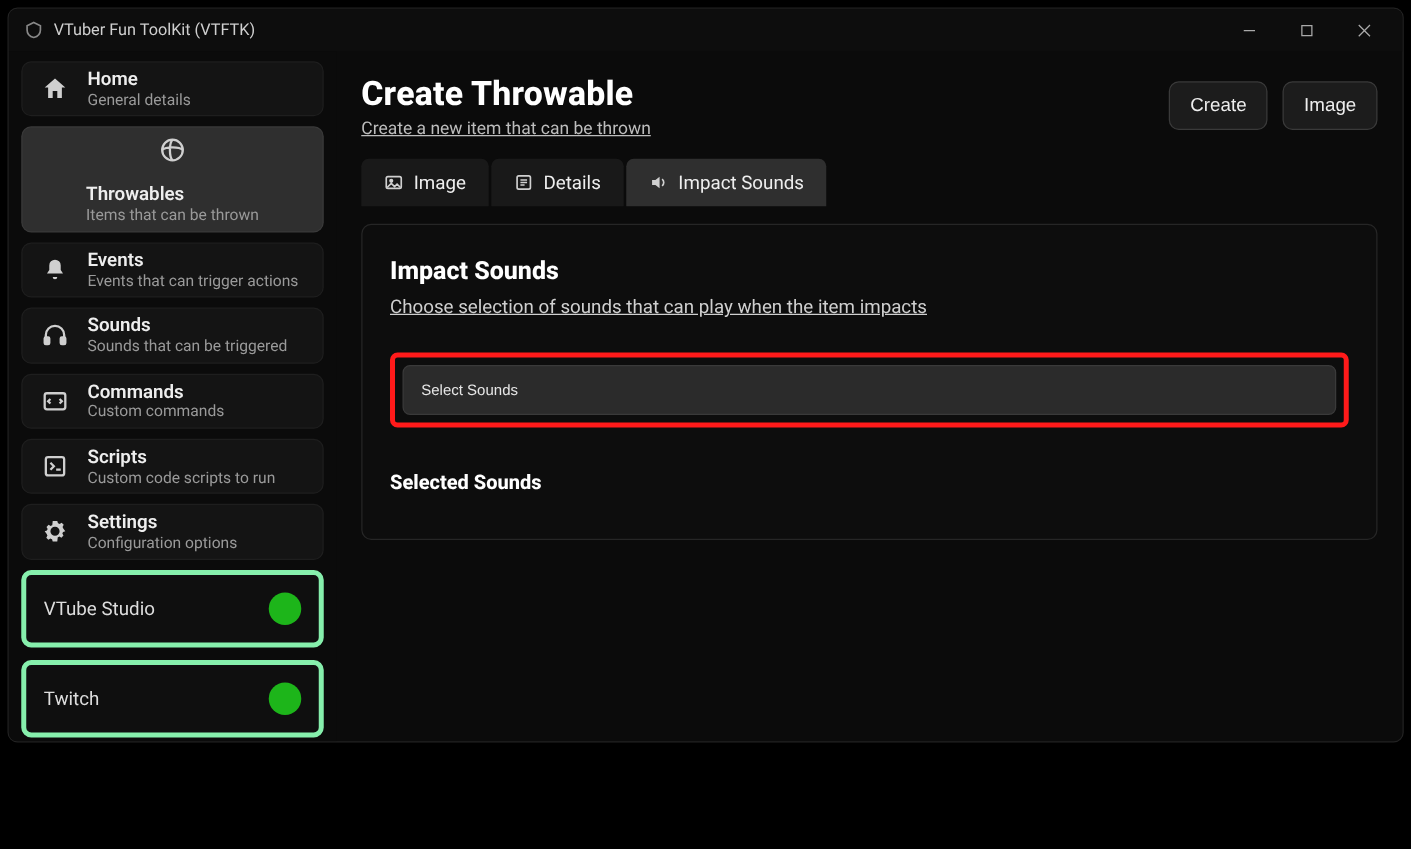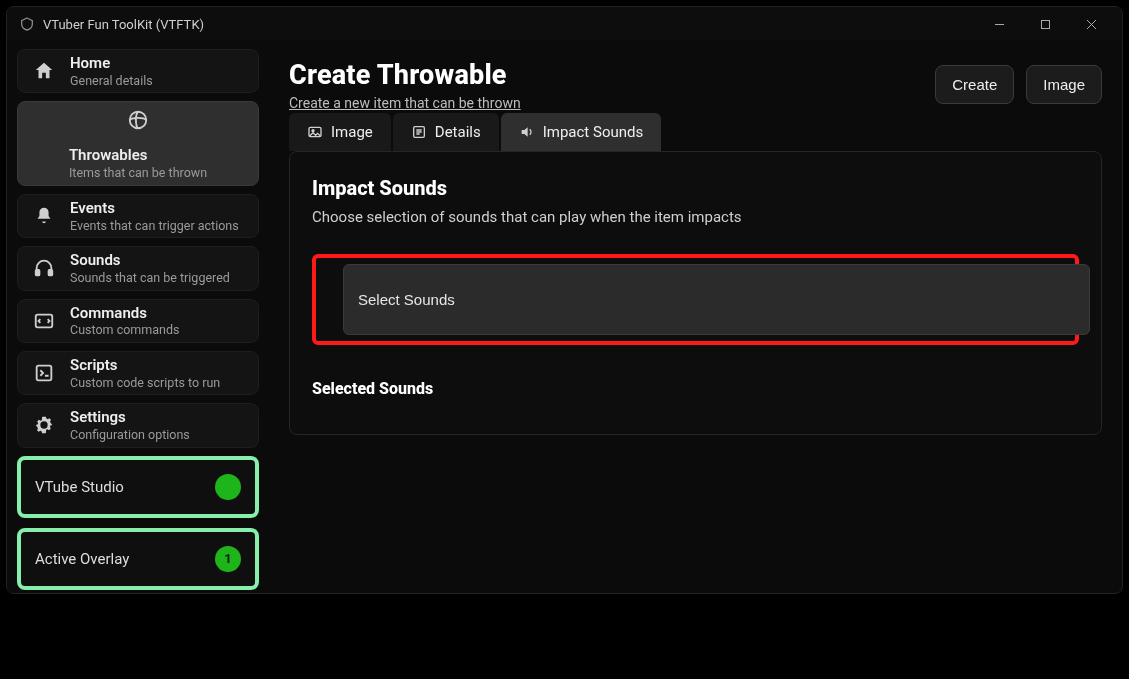--- a/index.html
+++ b/index.html
@@ -97,20 +97,21 @@
     background: #1db51a;
     display: flex; align-items: center; justify-content: center;
     font-weight: 700; font-size: 13px; color: #0a200a;
   }
 
   
   .main {
     flex: 1;
     padding: 18px 20px 20px 20px;
     display: flex; flex-direction: column;
+    gap: 14px;
   }
   .header { display: flex; align-items: flex-start; justify-content: space-between; }
   .header-left {}
   .page-title { font-size: 27px; font-weight: 800; color: #fff; letter-spacing: .2px; }
   .page-sub { font-size: 14px; color: #bdbdbd; margin-top: 4px; text-decoration: underline; }
   .header-right { display: flex; gap: 12px; margin-top: 6px; }
   .btn {
     background: #1c1c1c;
     border: 1px solid #3a3a3a;
     color: #eee;
@@ -134,39 +135,38 @@
   .tab .tab-icon svg { width: 16px; height: 16px; }
   .tab.active { background: #2f2f2f; }
 
   .panel {
     border: 1px solid #262626;
     border-radius: 8px;
     padding: 24px 22px 36px 22px;
     background: #0d0d0d;
   }
   .panel-title { font-size: 20px; font-weight: 800; color: #fff; }
-  .panel-sub { font-size: 15px; color: #cfcfcf; margin-top: 8px; }
+  .panel-sub { font-size: 15px; color: #cfcfcf; margin-top: 8px; text-decoration: underline; }
 
   .select-wrap {
     margin-top: 28px;
     border: 4px solid #ff1a1a;
     border-radius: 6px;
     padding: 6px;
   }
   .select-sounds {
     width: 100%;
     background: #2b2b2b;
     border: 1px solid #3a3a3a;
     border-radius: 6px;
-    padding: 26px 14px;
+    padding: 12px 14px;
     color: #e6e6e6;
-    font-size: 15px;
+    font-size: 12px;
     text-align: left;
     cursor: pointer;
-    margin-left: 21px;
   }
 
   .selected-title {
     margin-top: 34px;
     font-size: 16px; font-weight: 800; color: #fff;
   }
 </style>
 </head>
 <body>
 
@@ -290,24 +290,20 @@
           <span class="nav-sub">Configuration options</span>
         </span>
       </div>
 
       <div class="status-group">
         <div class="status-item">
           <span class="label">VTube Studio</span>
           <span class="status-dot"></span>
         </div>
         <div class="status-item">
-          <span class="label">Active Overlay</span>
-          <span class="status-dot">1</span>
-        </div>
-        <div class="status-item">
           <span class="label">Twitch</span>
           <span class="status-dot"></span>
         </div>
       </div>
 
     </div>
 
     <div class="main">
 
       <div class="header">

